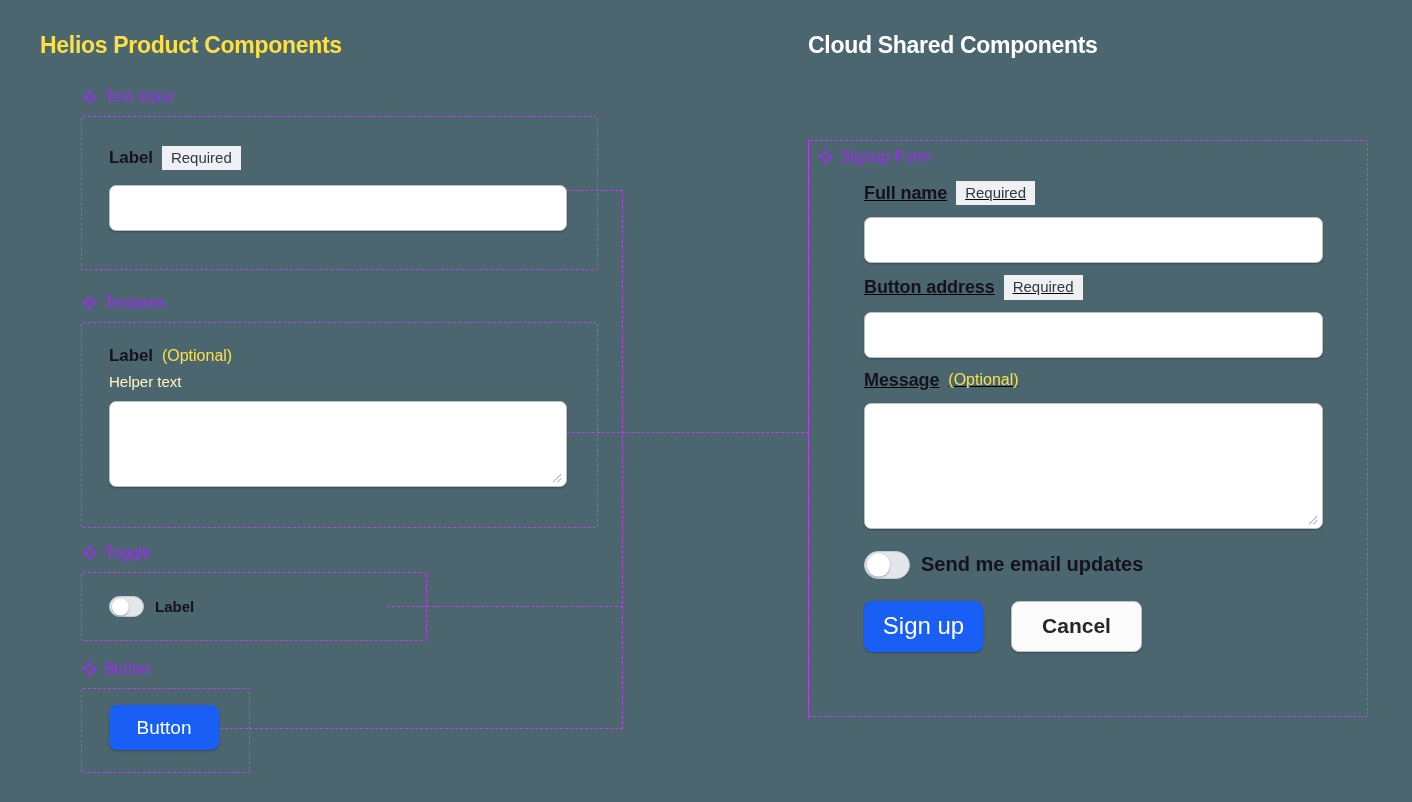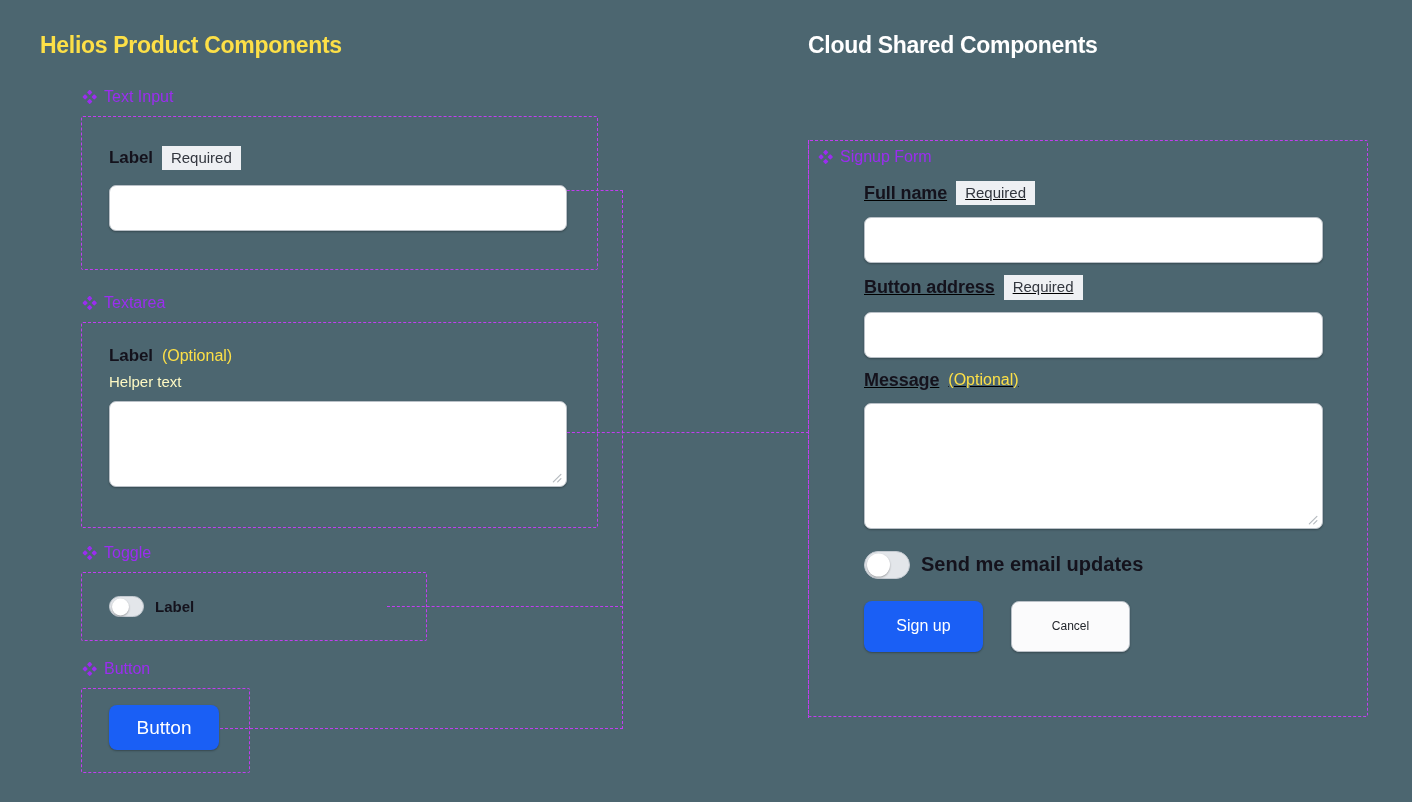--- a/index.html
+++ b/index.html
@@ -194,22 +194,22 @@
 
   
   #lbl-signup     { top: 112px; left: 10px; margin-top: 36px; }
   #box-signup     { top: 140px; left: 0;  width: 560px; height: 577px; }
   #su-inner       { position: absolute; top: 40px; left: 55px; width: 459px; }
 
   .su-group { margin-bottom: 12px; text-decoration: underline; }
   .su-group .input-box { margin-top: 12px; }
   #su-toggle-row { margin-top: 22px; }
   #su-actions { margin-top: 22px; display: flex; gap: 28px; }
-  #btn-signup  { width: 119px; height: 51px; font-size: 16px; }
-  #btn-cancel  { width: 119px; height: 51px; font-size: 12px; }
+  #btn-signup  { width: 119px; height: 51px; font-size: 24px; }
+  #btn-cancel  { width: 131px; height: 51px; font-size: 21px; font-weight: bold; }
 </style>
 </head>
 <body>
 
 <div>
 
   <div class="conn conn-h" style="left:557px; top:190px; width:66px;"></div>
 
   <div class="conn conn-h" style="left:557px; top:432px; width:252px;"></div>
 

